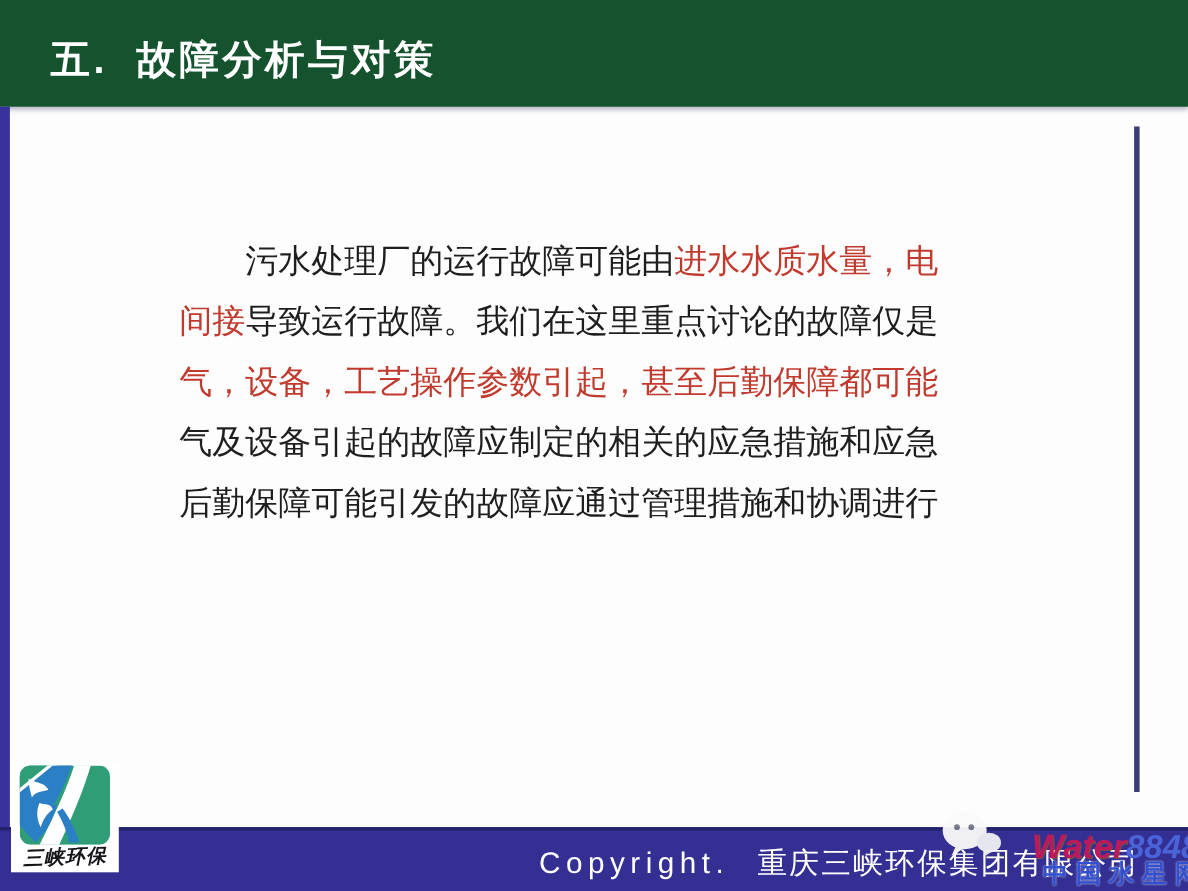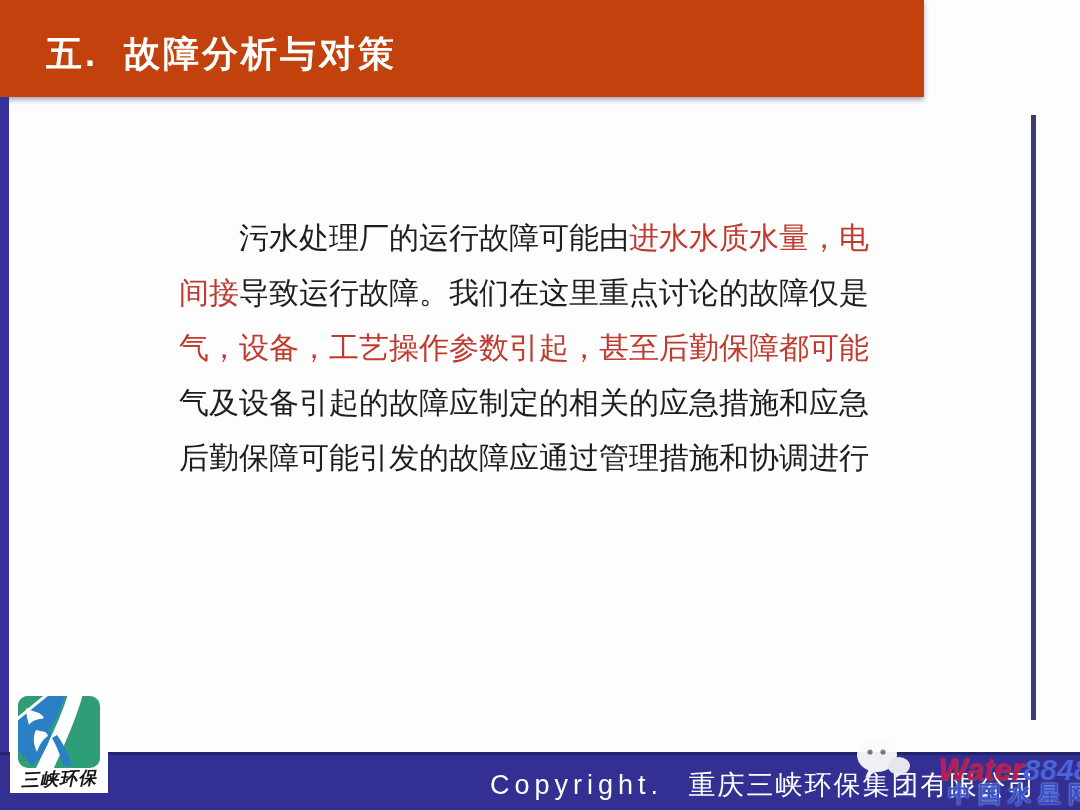--- a/index.html
+++ b/index.html
@@ -3,40 +3,40 @@
 <meta charset="utf-8">
 <style>
   html,body{margin:0;padding:0;}
   body{
     width:1080px;height:810px;position:relative;overflow:hidden;
     background:#fdfdfe;
     font-family:"Liberation Sans","DejaVu Sans",sans-serif;
   }
   
   .header{
-    position:absolute;left:0;top:0;width:924px;height:97px;
-    background:#c2410c;box-shadow:0 3px 5px rgba(70,70,110,.45);
+    position:absolute;left:0;top:0;width:1080px;height:97px;
+    background:#14532d;box-shadow:0 3px 5px rgba(70,70,110,.45);
   }
   .header-title{
     position:absolute;left:46px;top:30px;
     color:#ffffff;font-size:36px;font-weight:bold;letter-spacing:3px;
     white-space:pre;
   }
   
   .left-strip{
     position:absolute;left:0;top:97px;width:9px;height:713px;
     background:#38329c;
   }
   .right-accent-line{
     position:absolute;left:1031px;top:115px;width:5px;height:605px;
     background:#3c3c74;
   }
   
   .body-text{
-    position:absolute;left:179px;top:210px;width:720px;
+    position:absolute;left:163px;top:210px;width:720px;
     font-size:30px;line-height:55px;color:#1e1e1e;
   }
   .line{white-space:nowrap;height:55px;}
   .line.indent{padding-left:60px;}
   .line span[data-color="red"]{color:#c13a2e;}
   .line span[data-color="black"]{color:#1e1e1e;}
   
   .footer{
     position:absolute;left:0;bottom:0;width:1080px;height:55px;
     background:#332f93;border-top:3px solid #23236b;box-sizing:content-box;

